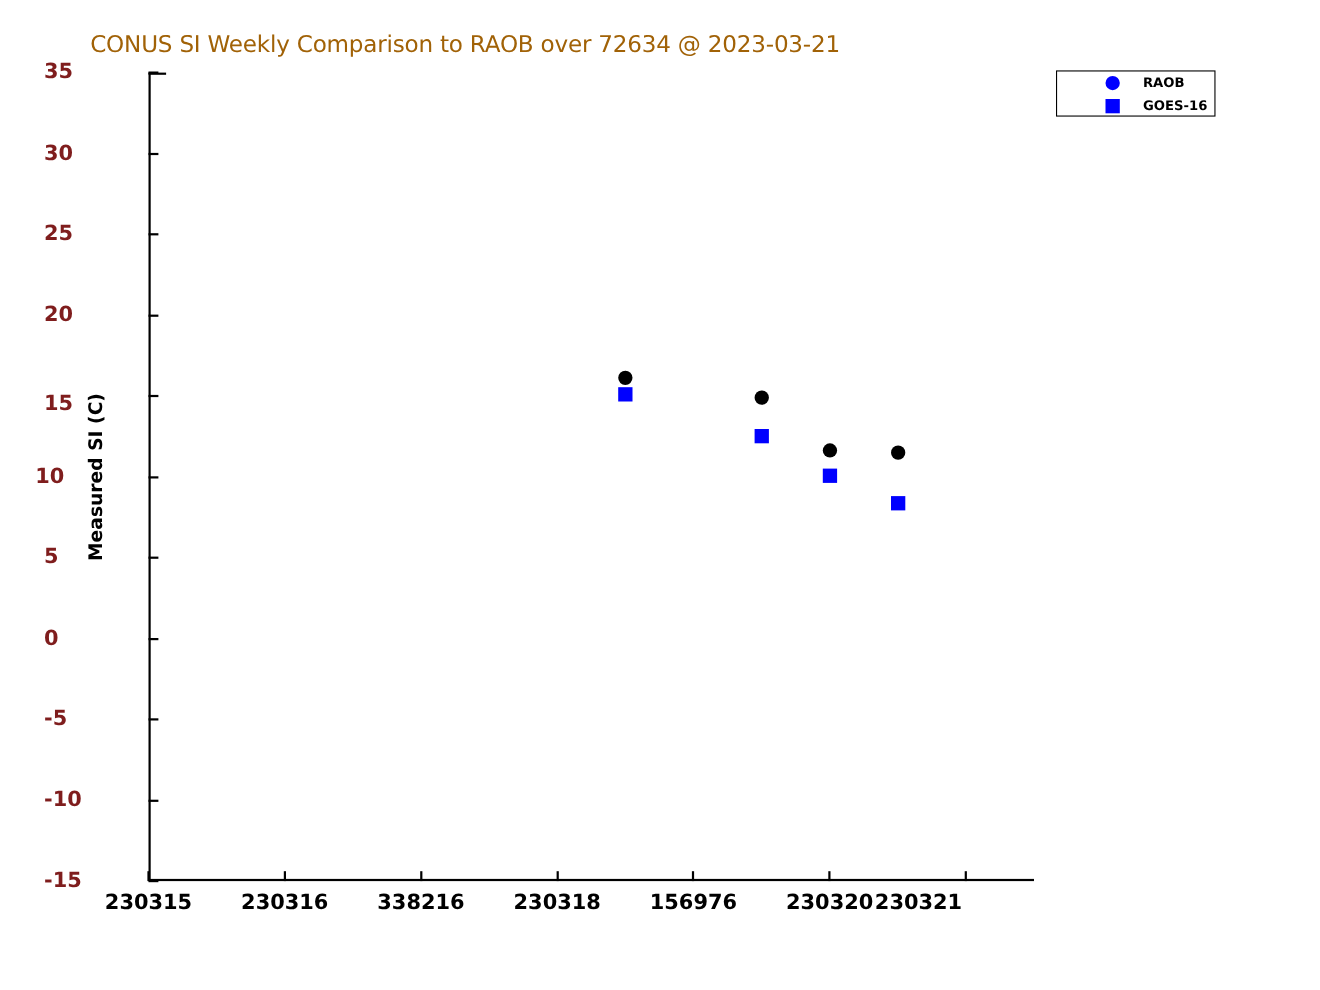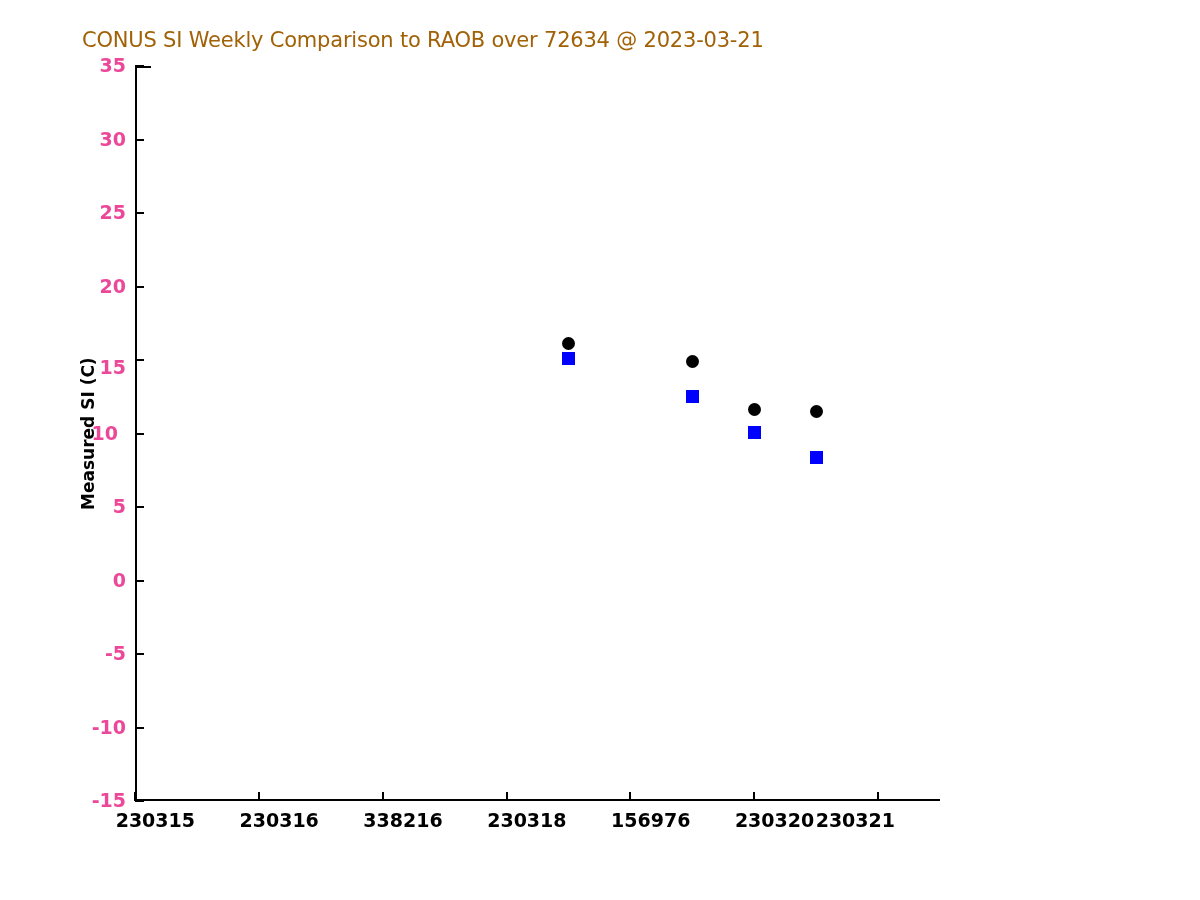--- a/index.html
+++ b/index.html
@@ -53,40 +53,39 @@
   
   .ytick {
     position: absolute;
     left: 0px;
     width: 9px;
     height: 2px;
     background: #000000;
   }
   .ytick-label {
     position: absolute;
-    text-align: right;
     font-size: 19px;
     font-weight: bold;
-    color: #ec4899;
+    color: #7f1d1d;
     white-space: nowrap;
   }
   .xtick {
     position: absolute;
     top: 0px;
     width: 2px;
     height: 9px;
     background: #000000;
   }
   .xtick-label {
     position: absolute;
     font-size: 19px;
     font-weight: bold;
     color: #000000;
     white-space: nowrap;
-    text-align: right;
+    text-align: center;
   }
   
   #ylabel {
     position: absolute;
     left: 0px;
     top: 0px;
     font-size: 17px;
     font-weight: bold;
     color: #000000;
     transform-origin: left top;
@@ -219,14 +218,24 @@
       <div class="marker marker-circle" title="RAOB 11.6" style="left: 754.231px; top: 409.98px; background: rgb(0, 0, 0);"></div>
       <div class="marker marker-circle" title="RAOB 11.5" style="left: 816.154px; top: 411.45px; background: rgb(0, 0, 0);"></div>
       <div class="marker marker-square" title="GOES-16 15.1" style="left: 568.462px; top: 358.53px; background: rgb(0, 0, 255);"></div>
       <div class="marker marker-square" title="GOES-16 12.5" style="left: 692.308px; top: 396.75px; background: rgb(0, 0, 255);"></div>
       <div class="marker marker-square" title="GOES-16 10.1" style="left: 754.231px; top: 432.03px; background: rgb(0, 0, 255);"></div>
       <div class="marker marker-square" title="GOES-16 8.4" style="left: 816.154px; top: 457.02px; background: rgb(0, 0, 255);"></div>
     </div>
 
   <div id="ylabel">Measured SI (C)</div>
 
+  <div id="legend">
+      <div class="legend-row" style="top: 0px;">
+        <div class="legend-swatch-circle" style="background: rgb(0, 0, 255);"></div>
+        <div class="legend-text">RAOB</div>
+      </div>
+      <div class="legend-row" style="top: 21px;">
+        <div class="legend-swatch-square" style="background: rgb(0, 0, 255);"></div>
+        <div class="legend-text">GOES-16</div>
+      </div>
+    </div>
 
 </div>
 
 </body></html>

